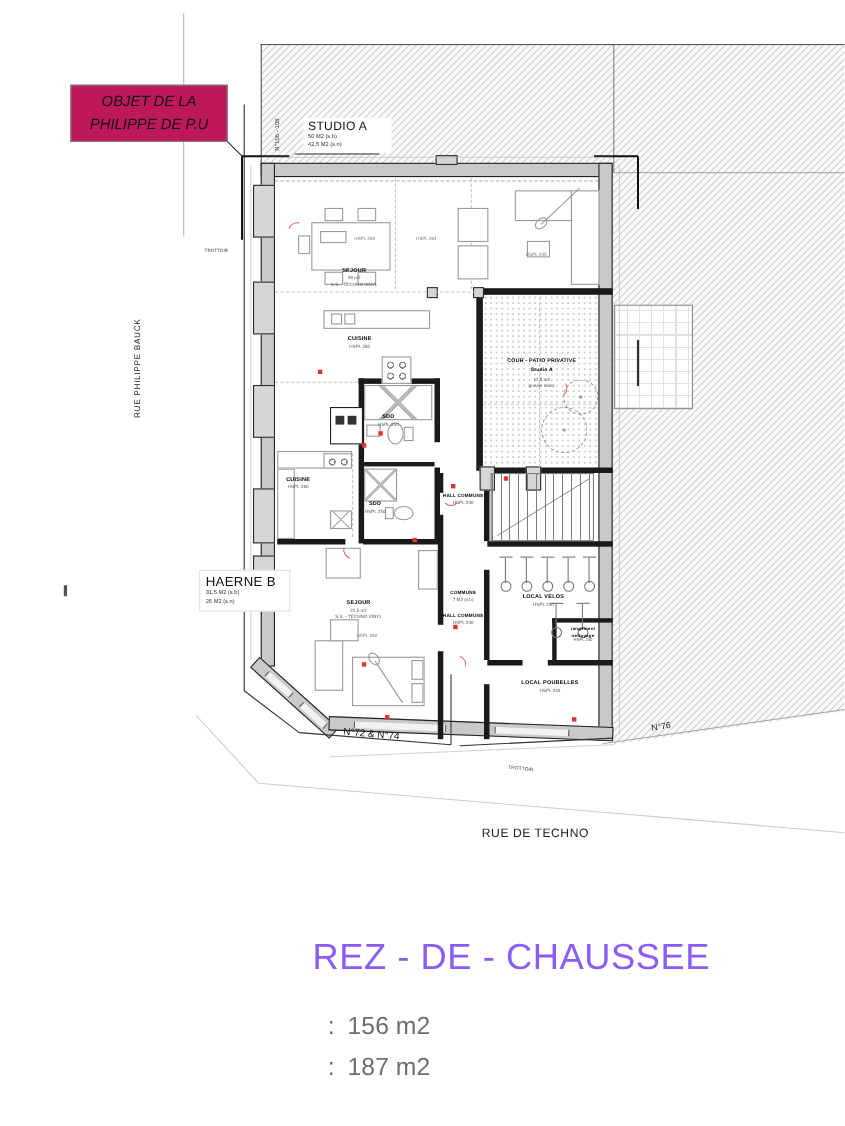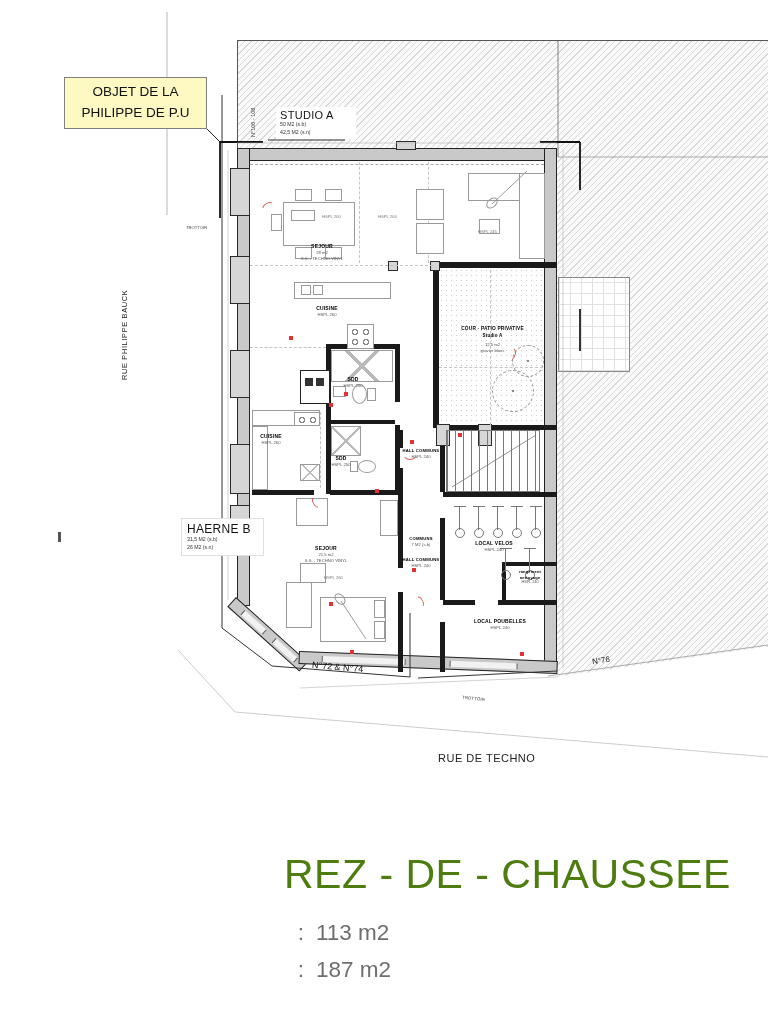--- a/index.html
+++ b/index.html
@@ -36,26 +36,26 @@
   .rarc{position:absolute;width:14px;height:14px;border:1px solid transparent;border-top-color:#e06060;border-radius:50%;}
   .bike{position:absolute;width:12px;height:32px;border-top:1px solid #777;}
   .bike::before{content:"";position:absolute;left:5px;top:0;width:1px;height:23px;background:#777;}
   .bike::after{content:"";position:absolute;left:1px;top:21px;width:8px;height:8px;border:1px solid #777;border-radius:50%;}
   
   .vtext{position:absolute;writing-mode:vertical-rl;transform:rotate(180deg);white-space:nowrap;}
   .rl{position:absolute;text-align:center;line-height:1.4;color:#000;}
   .rl b{display:block;font-size:5px;font-weight:bold;letter-spacing:.2px;}
   .rl span{display:block;font-size:4.2px;color:#555;}
   .hspl{position:absolute;font-size:4.2px;color:#777;white-space:nowrap;}
-  #objet{position:absolute;left:64px;top:77px;width:141px;border:1px solid #808080;background:#fef9c3;
-         text-align:center;font-size:13.5px;line-height:1.55;padding:4px 0;color:#111;}
+  #objet{position:absolute;left:64px;top:77px;width:141px;border:1px solid #808080;background:#be185d;
+         text-align:center;font-size:13.5px;line-height:1.55;padding:4px 0;color:#111;font-style:italic;}
   .stlabel{position:absolute;background:#fff;}
   .stlabel .t{font-size:11px;letter-spacing:.3px;color:#111;display:block;}
   .stlabel .s{font-size:5.2px;color:#333;display:block;line-height:1.5;}
-  #btitle{position:absolute;left:284px;top:851px;font-size:41px;color:#4d7c0f;letter-spacing:.5px;white-space:nowrap;}
+  #btitle{position:absolute;left:284px;top:851px;font-size:33px;color:#8b5cf6;letter-spacing:.5px;white-space:nowrap;}
   #surf{position:absolute;left:286px;top:920px;font-size:22.5px;color:#6e6e6e;}
   .srow{display:flex;margin-bottom:11px;}
   .sl{width:192px;} .sc{width:30px;text-align:center;} .sv{}
   .tinytxt{position:absolute;font-size:4.2px;color:#444;white-space:nowrap;}
 </style>
 </head>
 <body>
 
 <div id="page">
 
@@ -295,21 +295,21 @@
   </div>
   <div class="rl" style="left:448px;top:618px;width:104px;">
     <b>LOCAL POUBELLES</b>
     <span>HSPL 240</span>
   </div>
 
   <div id="btitle">REZ - DE - CHAUSSEE</div>
   <div id="surf">
     <div class="srow">
       <span class="sc">:</span>
-      <span class="sv">113 m2</span>
+      <span class="sv">156 m2</span>
     </div>
     <div class="srow">
       <span class="sc">:</span>
       <span class="sv">187 m2</span>
     </div>
   </div>
 
 </div>
 
 </body></html>

